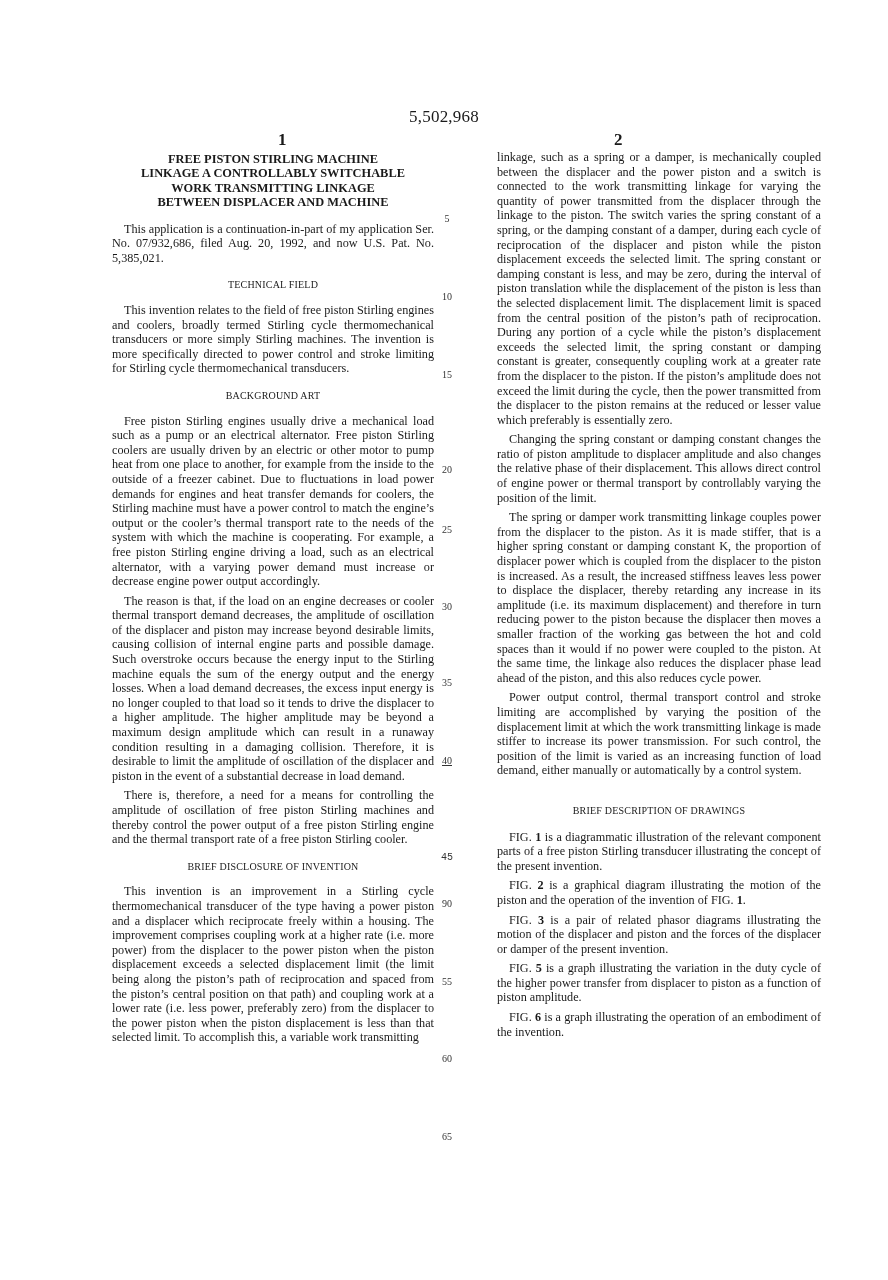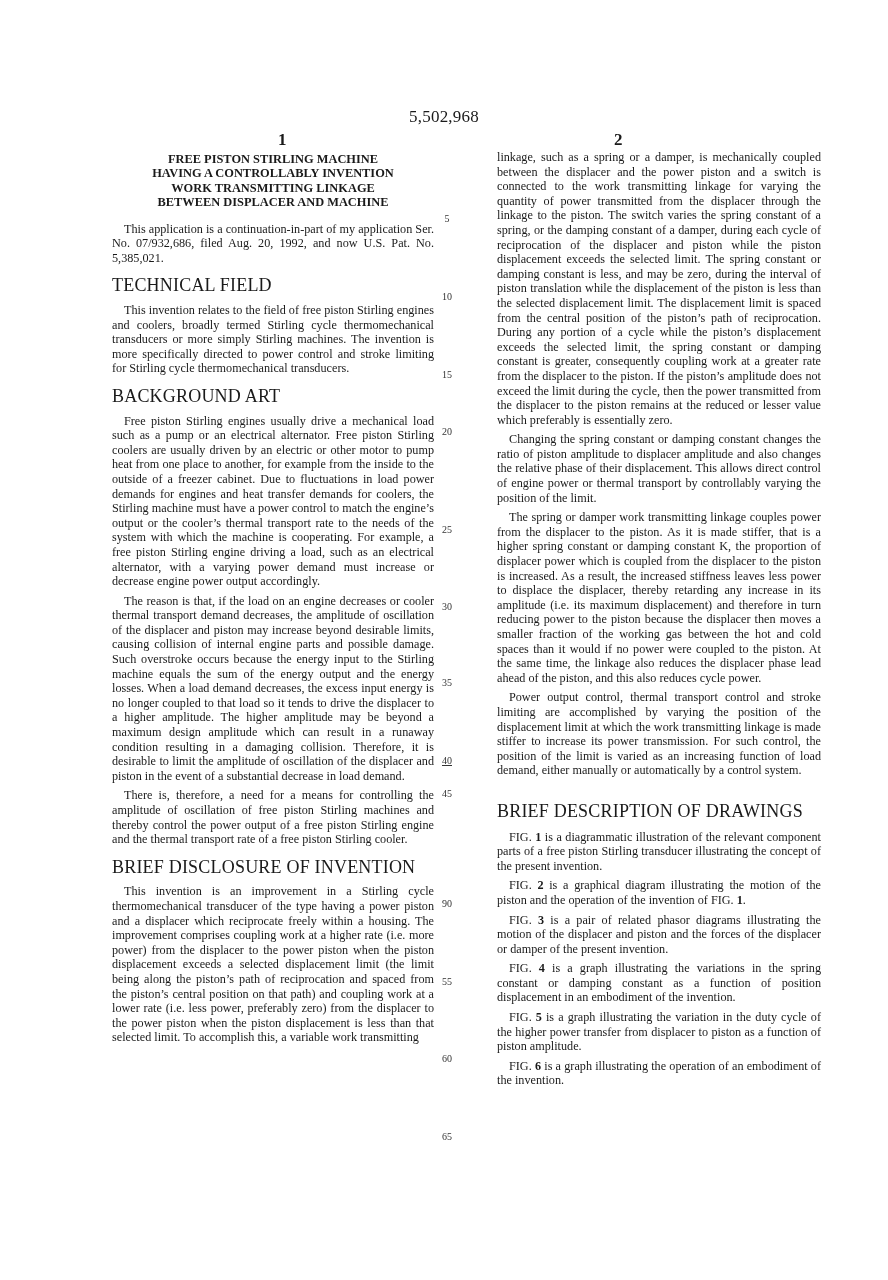--- a/index.html
+++ b/index.html
@@ -10,36 +10,36 @@
   .col-no { position: absolute; top: 130px; font-size: 17px; font-weight: bold; }
   .col-no.left { left: 278px; }
   .col-no.right { left: 614px; }
   .col { position: absolute; font-size: 12.2px; line-height: 14.6px; text-align: justify; }
   .col.left { left: 112px; top: 152px; width: 322px; }
   .col.right { left: 463px; top: 150px; width: 324px; margin-left: 34px; }
   .title { text-align: center; font-weight: bold; font-size: 12.4px; line-height: 14.4px; margin: 0 0 12px 0; }
   .title div { text-align: center; }
   p { margin: 0 0 5px 0; text-indent: 12px; hyphens: manual; }
   p.noindent { text-indent: 0; }
-  h2 { font-weight: normal; font-size: 18px; text-align: left; margin: 13px 0 10px 0; letter-spacing: 0.2px; }
+  h2 { font-weight: normal; font-size: 10px; text-align: center; margin: 13px 0 10px 0; letter-spacing: 0.2px; }
   .right h2 { margin: 26px 0 11px 0; }
   b.fig { font-weight: bold; }
   .ln { position: absolute; left: 436px; width: 22px; text-align: center; font-size: 10px; color: #333; }
 </style>
 </head>
 <body>
 
 <div class="patent-no">5,502,968</div>
 <div class="col-no left">1</div>
 <div class="col-no right">2</div>
 
 <div class="col left">
   <div class="title">
     <div>FREE PISTON STIRLING MACHINE</div>
-    <div>HAVING A CONTROLLABLY INVENTION</div>
+    <div>LINKAGE A CONTROLLABLY SWITCHABLE</div>
     <div>WORK TRANSMITTING LINKAGE</div>
     <div>BETWEEN DISPLACER AND MACHINE</div>
   </div>
 
   <p>This application is a continuation-in-part of my application Ser. No. 07/932,686, filed Aug. 20, 1992, and now U.S. Pat. No. 5,385,021.</p>
 
   <h2>TECHNICAL FIELD</h2>
   <p>This invention relates to the field of free piston Stirling engines and coolers, broadly termed Stirling cycle thermomechanical transducers or more simply Stirling machines. The invention is more specifically directed to power control and stroke limiting for Stirling cycle thermomechanical transducers.</p>
 
   <h2>BACKGROUND ART</h2>
@@ -48,39 +48,38 @@
   <p>There is, therefore, a need for a means for controlling the amplitude of oscillation of free piston Stirling machines and thereby control the power output of a free piston Stirling engine and the thermal transport rate of a free piston Stirling cooler.</p>
 
   <h2>BRIEF DISCLOSURE OF INVENTION</h2>
   <p>This invention is an improvement in a Stirling cycle thermomechanical transducer of the type having a power piston and a displacer which reciprocate freely within a housing. The improvement comprises coupling work at a higher rate (i.e. more power) from the displacer to the power piston when the piston displacement exceeds a selected displacement limit (the limit being along the piston’s path of reciprocation and spaced from the piston’s central position on that path) and coupling work at a lower rate (i.e. less power, preferably zero) from the displacer to the power piston when the piston displacement is less than that selected limit. To accomplish this, a variable work transmitting</p>
 </div>
 
 <div>
   <div class="ln" style="top: 213px;">5</div>
   <div class="ln" style="top: 291px;">10</div>
   <div class="ln" style="top: 369px;">15</div>
-  <div class="ln" style="top: 426px;">20</div>
+  <div class="ln" style="top: 464px;">20</div>
   <div class="ln" style="top: 524px;">25</div>
   <div class="ln" style="top: 601px;">30</div>
   <div class="ln" style="top: 677px;">35</div>
   <div class="ln" style="top: 755px; text-decoration: underline;">40</div>
-  <div class="ln" style="top: 788px;">45</div>
+  <div class="ln" style="top: 852px; font-family: Liberation Mono, monospace;">45</div>
   <div class="ln" style="top: 898px;">90</div>
   <div class="ln" style="top: 976px;">55</div>
   <div class="ln" style="top: 1053px;">60</div>
   <div class="ln" style="top: 1131px;">65</div>
 </div>
 
 <div class="col right">
   <p class="noindent">linkage, such as a spring or a damper, is mechanically coupled between the displacer and the power piston and a switch is connected to the work transmitting linkage for varying the quantity of power transmitted from the displacer through the linkage to the piston. The switch varies the spring constant of a spring, or the damping constant of a damper, during each cycle of reciprocation of the displacer and piston while the piston displacement exceeds the selected limit. The spring constant or damping constant is less, and may be zero, during the interval of piston translation while the displacement of the piston is less than the selected displacement limit. The displacement limit is spaced from the central position of the piston’s path of reciprocation. During any portion of a cycle while the piston’s displacement exceeds the selected limit, the spring constant or damping constant is greater, consequently coupling work at a greater rate from the displacer to the piston. If the piston’s amplitude does not exceed the limit during the cycle, then the power transmitted from the displacer to the piston remains at the reduced or lesser value which preferably is essentially zero.</p>
   <p>Changing the spring constant or damping constant changes the ratio of piston amplitude to displacer amplitude and also changes the relative phase of their displacement. This allows direct control of engine power or thermal transport by controllably varying the position of the limit.</p>
   <p>The spring or damper work transmitting linkage couples power from the displacer to the piston. As it is made stiffer, that is a higher spring constant or damping constant K, the proportion of displacer power which is coupled from the displacer to the piston is increased. As a result, the increased stiffness leaves less power to displace the displacer, thereby retarding any increase in its amplitude (i.e. its maximum displacement) and therefore in turn reducing power to the piston because the displacer then moves a smaller fraction of the working gas between the hot and cold spaces than it would if no power were coupled to the piston. At the same time, the linkage also reduces the displacer phase lead ahead of the piston, and this also reduces cycle power.</p>
   <p>Power output control, thermal transport control and stroke limiting are accomplished by varying the position of the displacement limit at which the work transmitting linkage is made stiffer to increase its power transmission. For such control, the position of the limit is varied as an increasing function of load demand, either manually or automatically by a control system.</p>
 
   <h2>BRIEF DESCRIPTION OF DRAWINGS</h2>
 
   <p><span>FIG. </span><b class="fig">1</b><span> is a diagrammatic illustration of the relevant component parts of a free piston Stirling transducer illustrating the concept of the present invention.</span></p>
   <p><span>FIG. </span><b class="fig">2</b><span> is a graphical diagram illustrating the motion of the piston and the operation of the invention of FIG. </span><b class="fig">1</b><span>.</span></p>
   <p><span>FIG. </span><b class="fig">3</b><span> is a pair of related phasor diagrams illustrating the motion of the displacer and piston and the forces of the displacer or damper of the present invention.</span></p>
-  <p><span>FIG. </span><b class="fig">4</b><span> is a graph illustrating the variations in the spring constant or damping constant as a function of position displacement in an embodiment of the invention.</span></p>
   <p><span>FIG. </span><b class="fig">5</b><span> is a graph illustrating the variation in the duty cycle of the higher power transfer from displacer to piston as a function of piston amplitude.</span></p>
   <p><span>FIG. </span><b class="fig">6</b><span> is a graph illustrating the operation of an embodiment of the invention.</span></p>
 </div>
 
 </body></html>

